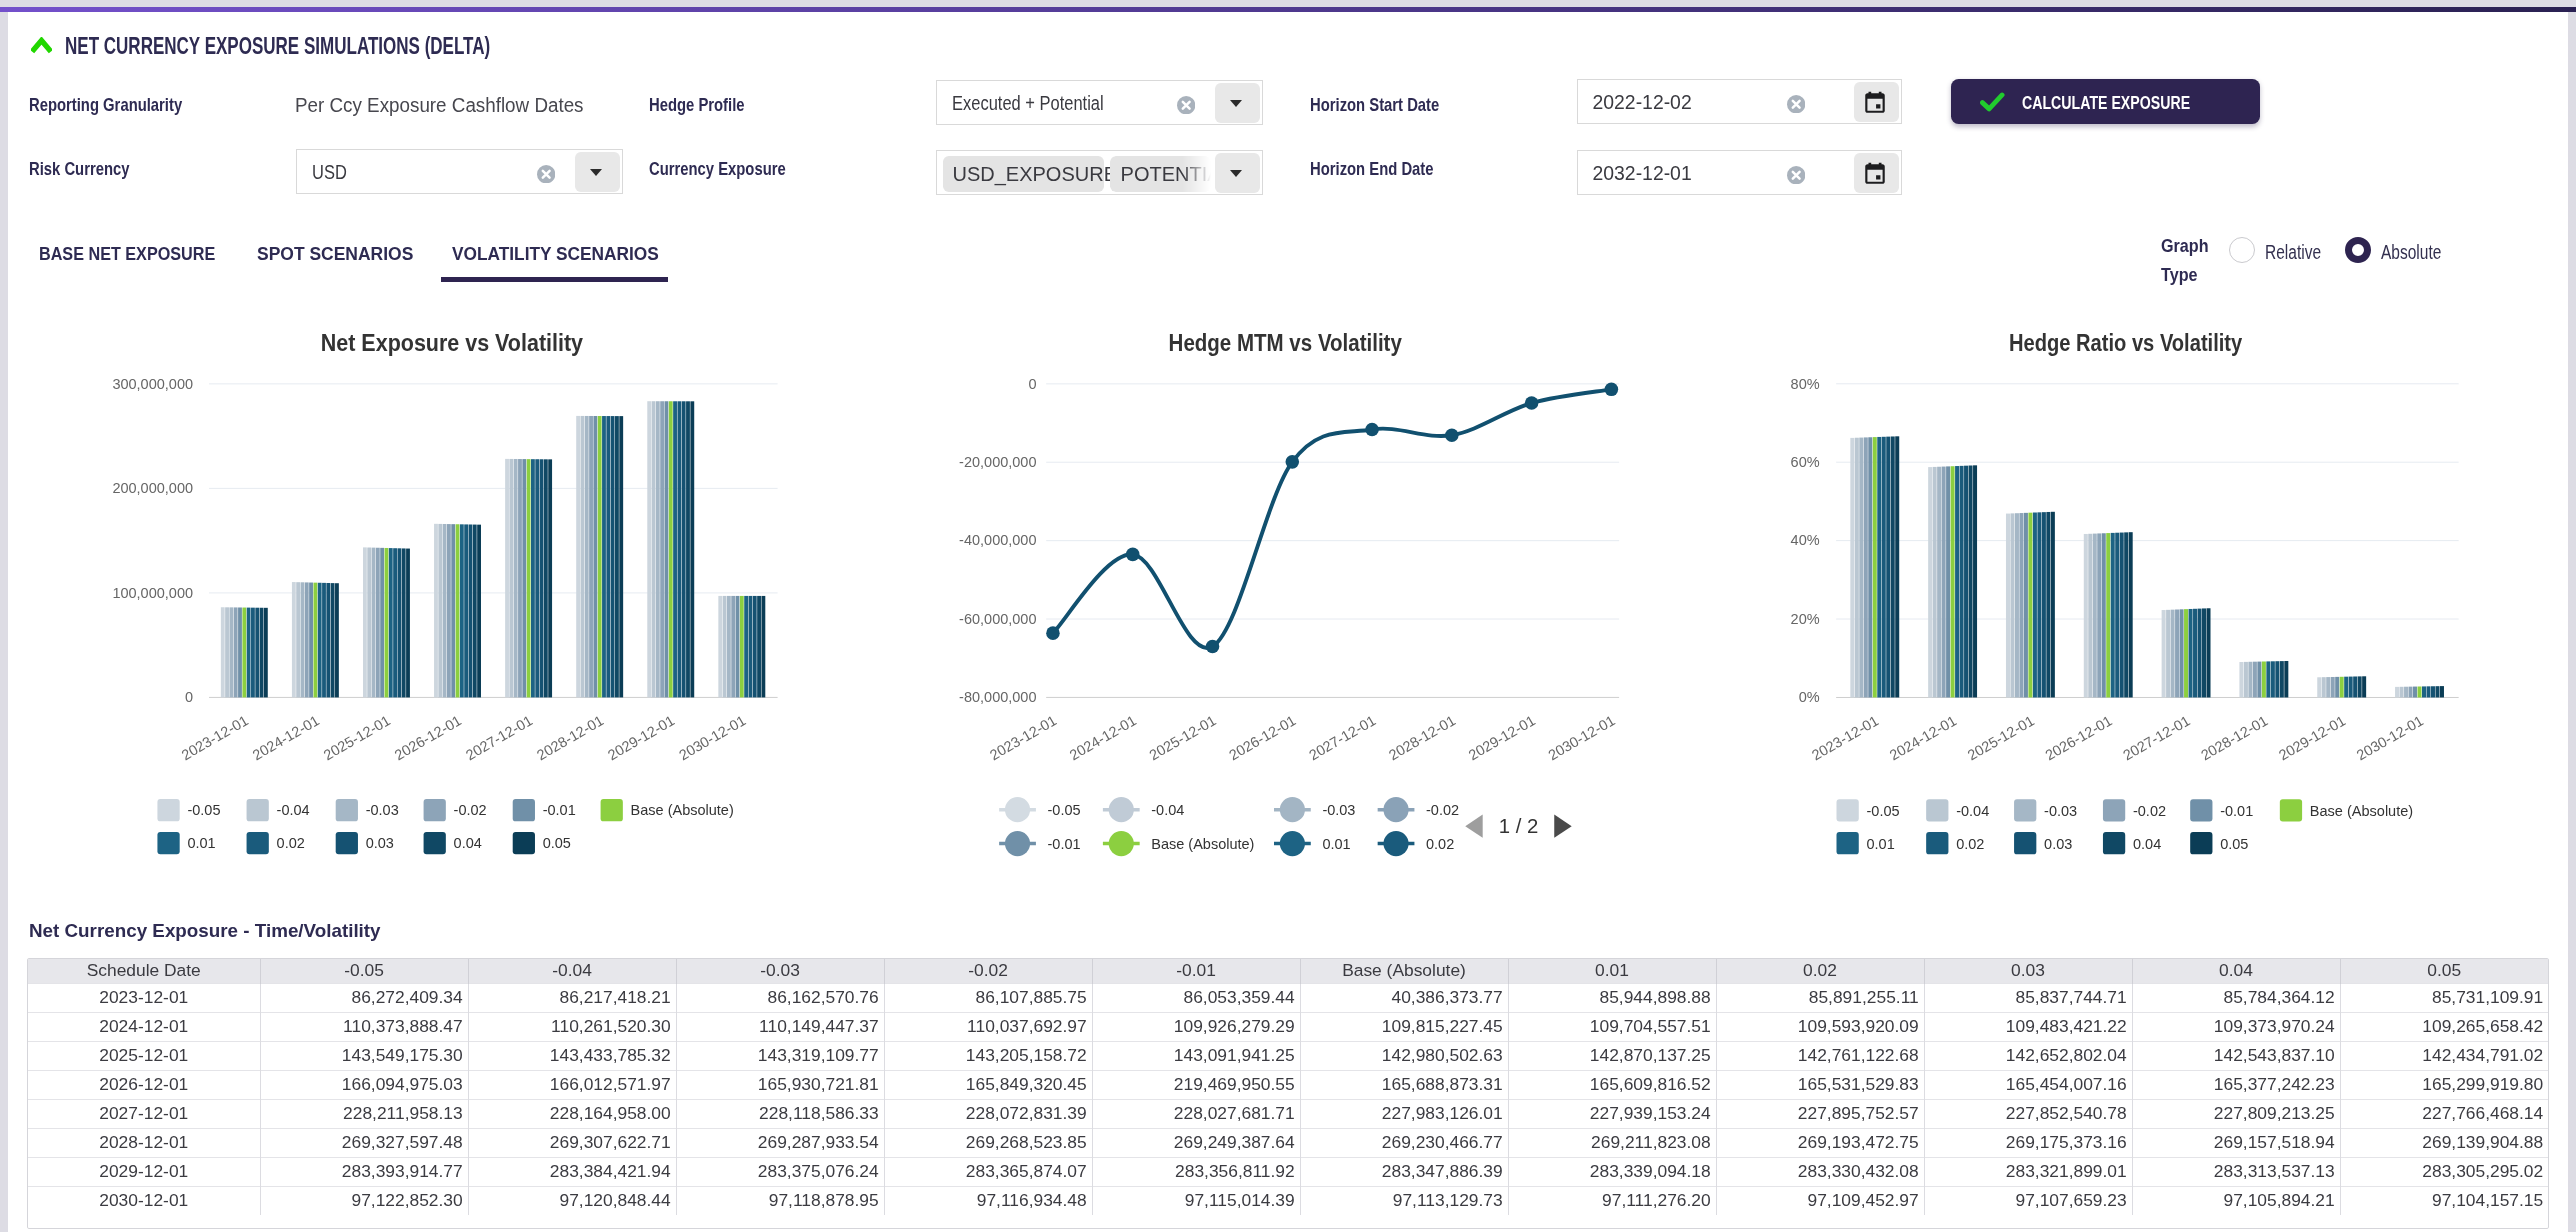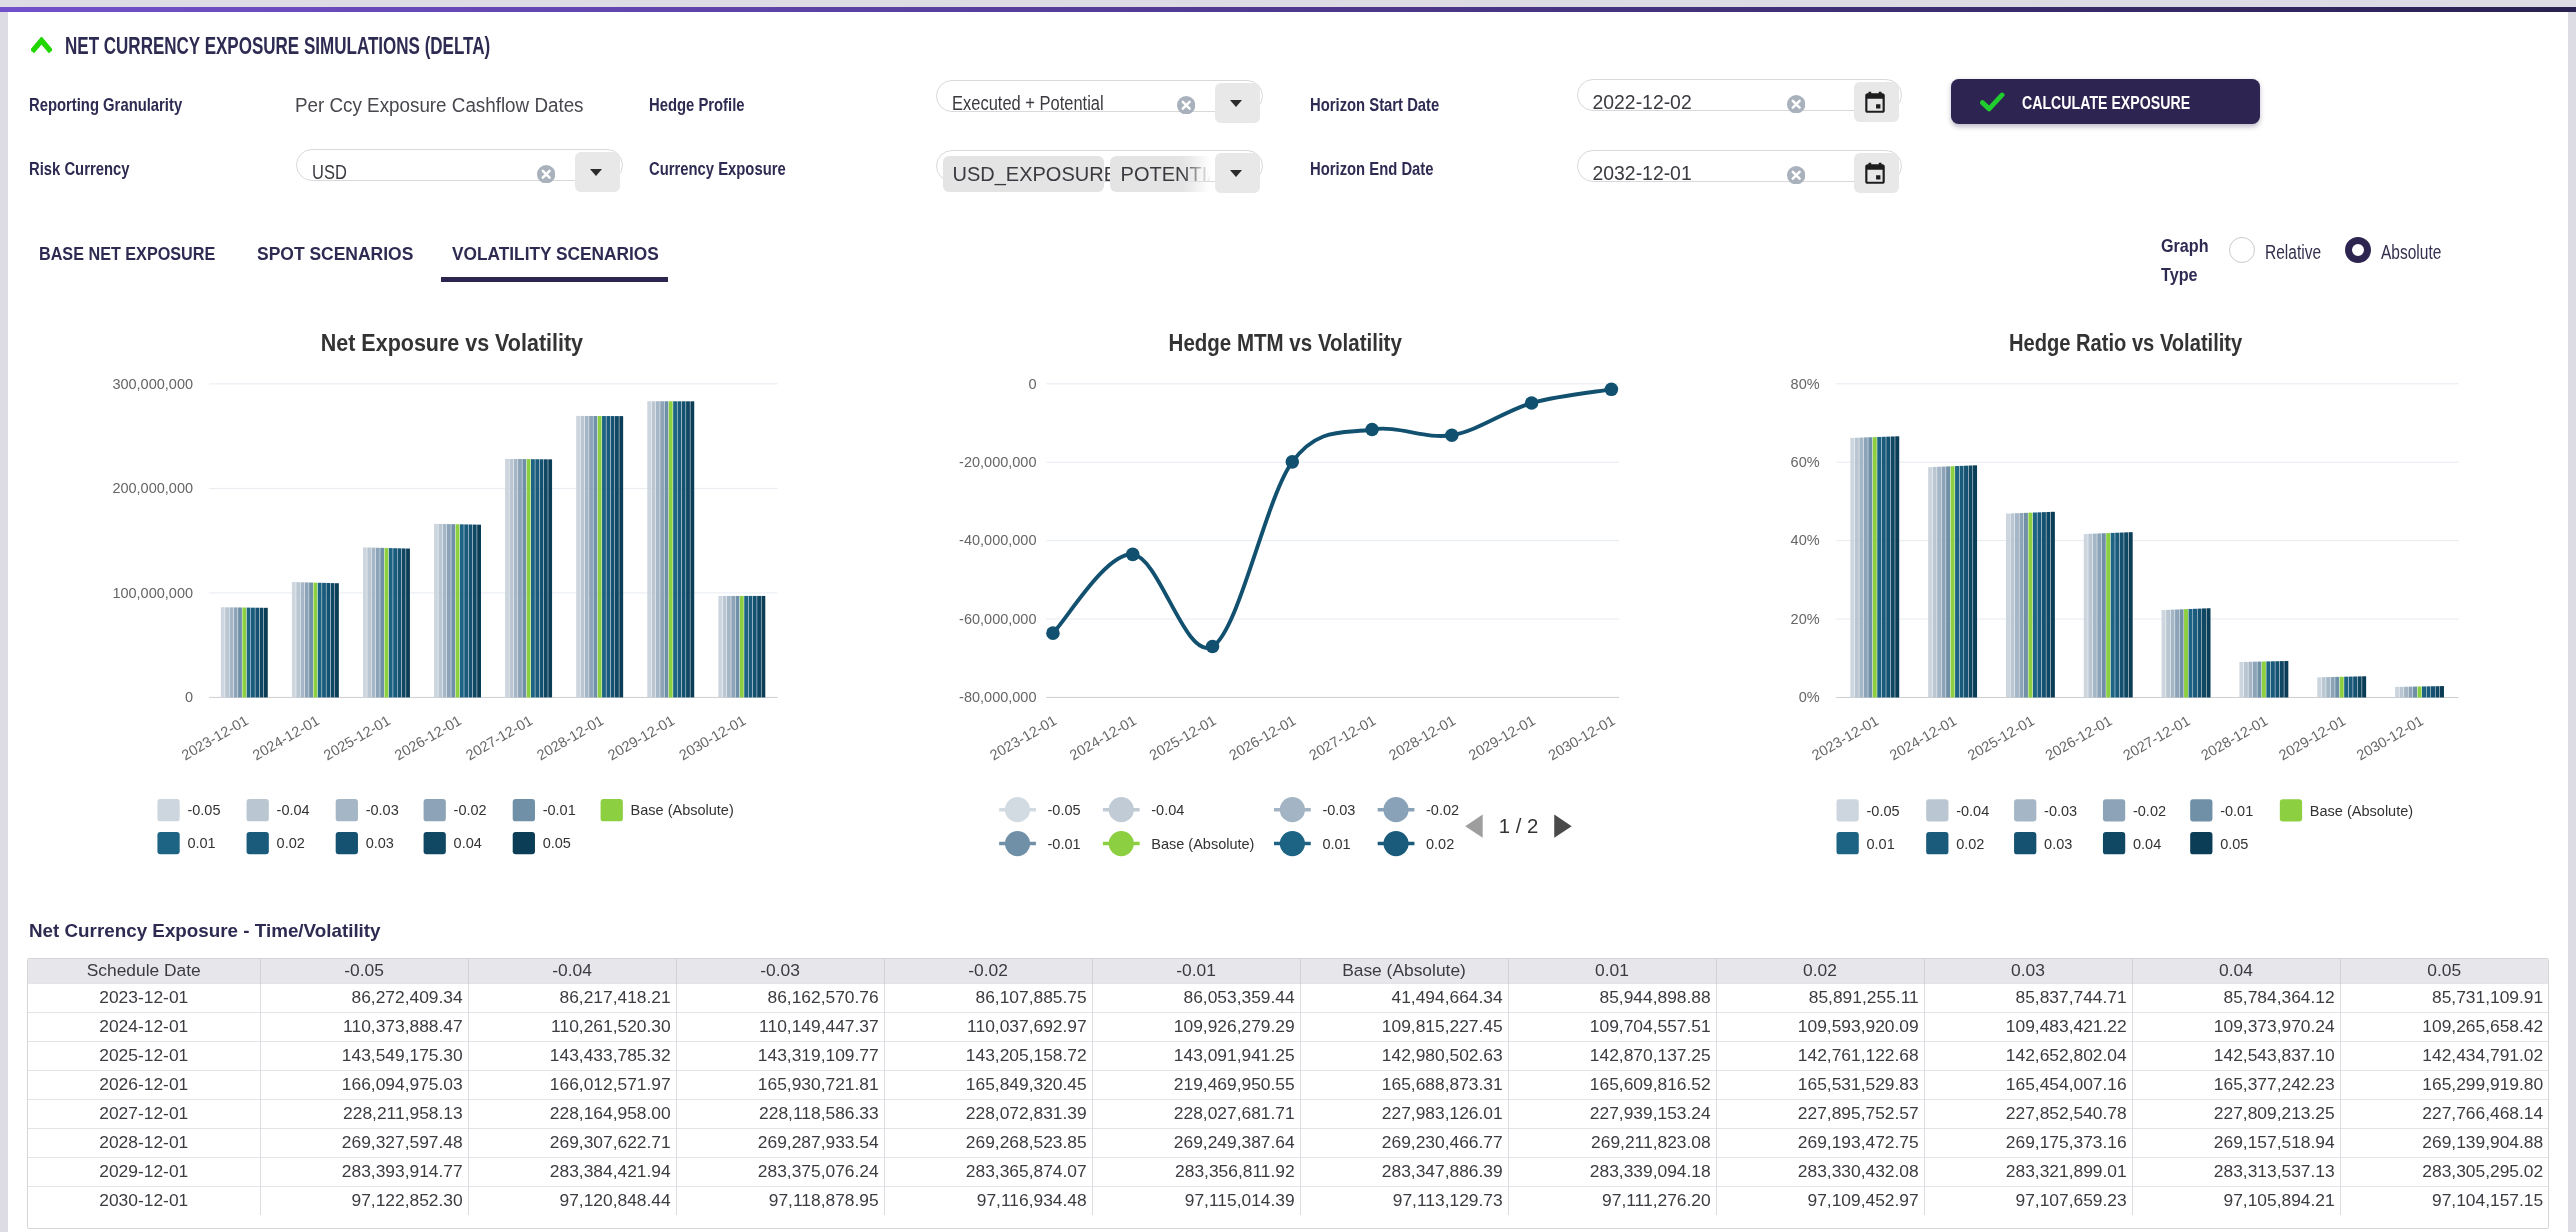--- a/index.html
+++ b/index.html
@@ -4,21 +4,21 @@
 * { margin:0; padding:0; box-sizing:border-box; }
 html,body { width:2576px; height:1232px; overflow:hidden; background:#dddce4;
   font-family:"Liberation Sans", sans-serif; }
 #card { position:absolute; left:7.7px; top:11.6px; width:2560px; height:1221px; background:#ffffff; }
 #topbar { position:absolute; left:0; top:6.8px; width:2576px; height:4.8px;
   background:linear-gradient(to right,#7350cb,#2a2152); }
 .abs { position:absolute; }
 .hdrttl { font-size:23px; font-weight:bold; color:#2e2b52; transform:scaleX(.74); transform-origin:0 50%; white-space:nowrap; }
 .lbl { position:absolute; font-size:19px; font-weight:bold; color:#2e2b52; transform:scaleX(.78); transform-origin:0 50%; white-space:nowrap; }
 .val { position:absolute; font-size:19.4px; color:#47474e; transform:scaleX(.97); transform-origin:0 50%; white-space:nowrap; }
-.combo { position:absolute; height:32px; background:#fff; border:1.5px solid #d9d9d9; border-radius:16px; }
+.combo { position:absolute; height:45px; background:#fff; border:1.5px solid #d9d9d9; border-radius:0; }
 .cotext { position:absolute; left:14.5px; top:10.6px; font-size:19.4px; color:#3a3a40; transform:scaleX(.85); transform-origin:0 50%; white-space:nowrap; }
 .cotext.num { transform:none; }
 .clr { position:absolute; right:67px; top:14.5px; }
 .dateclr { right:96px; }
 .cobtn { position:absolute; right:2.4px; top:2.4px; width:45px; height:40px; background:#e8e8e8;
   border-radius:5.8px; }
 .caret { position:absolute; left:15.5px; top:16.5px; width:0; height:0;
   border-left:6.8px solid transparent; border-right:6.8px solid transparent; border-top:7.7px solid #2b2b2b; }
 .cal svg { position:absolute; left:8.7px; top:6.8px; }
 .chip { position:absolute; top:4.8px; height:36px; background:#e4e4e4; border-radius:5.8px; font-size:20px;
@@ -480,21 +480,21 @@
         </tr>
       </thead>
 <tbody>
 <tr>
           <td class="dt">2023-12-01</td>
           <td>86,272,409.34</td>
           <td>86,217,418.21</td>
           <td>86,162,570.76</td>
           <td>86,107,885.75</td>
           <td>86,053,359.44</td>
-          <td>41,494,664.34</td>
+          <td>40,386,373.77</td>
           <td>85,944,898.88</td>
           <td>85,891,255.11</td>
           <td>85,837,744.71</td>
           <td>85,784,364.12</td>
           <td>85,731,109.91</td>
         </tr>
 <tr>
           <td class="dt">2024-12-01</td>
           <td>110,373,888.47</td>
           <td>110,261,520.30</td>

